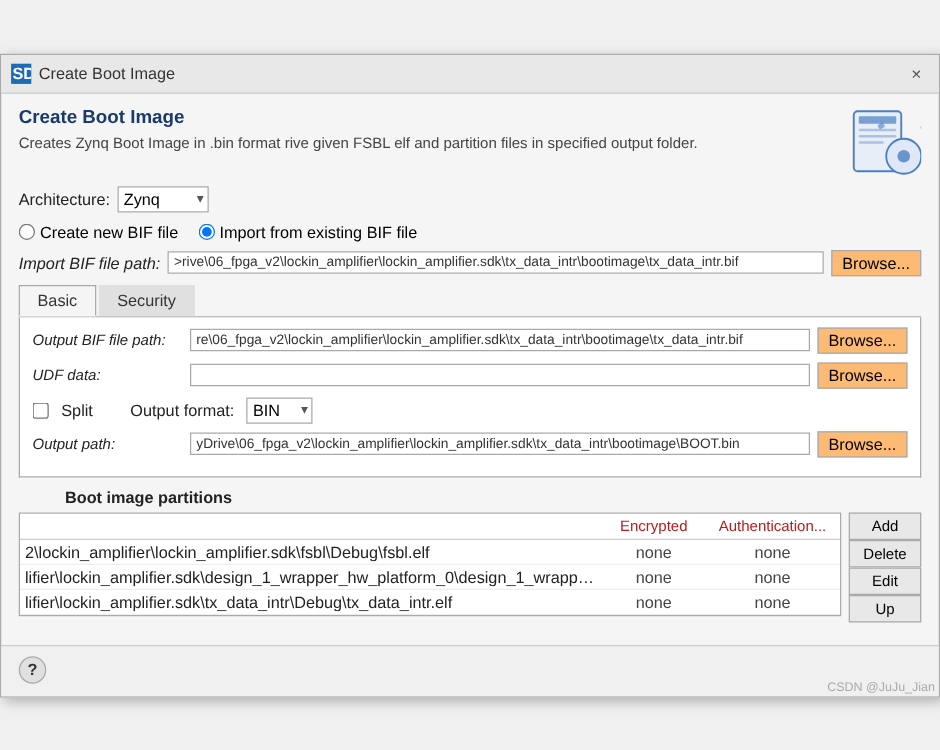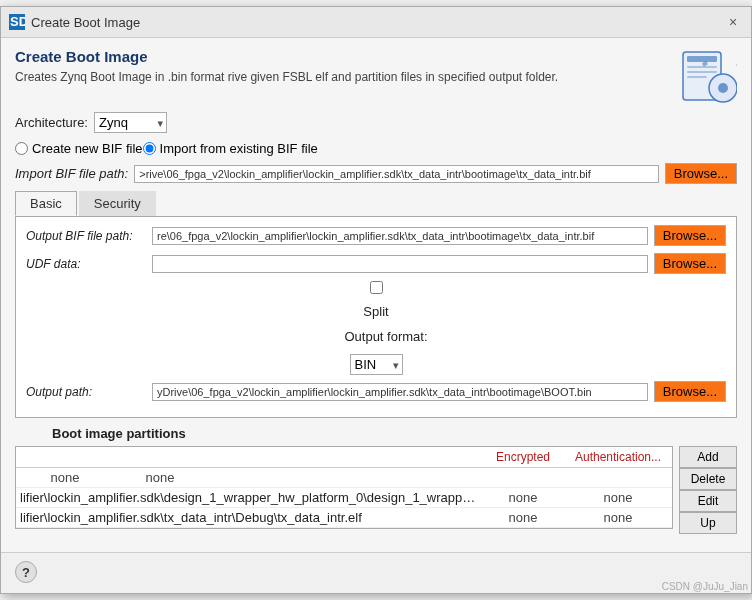--- a/index.html
+++ b/index.html
@@ -87,21 +87,21 @@
     .select-wrapper::after {
       content: '▾';
       position: absolute;
       right: 4px;
       top: 50%;
       transform: translateY(-50%);
       pointer-events: none;
       font-size: 11px;
       color: #555;
     }
-    .radio-group { display: flex; align-items: flex-end; margin-bottom: 7px; }
+    .radio-group { display: flex; align-items: flex-end; gap: 16px; margin-bottom: 7px; }
     .radio-label { display: flex; align-items: center; gap: 4px; cursor: pointer; }
     input[type="radio"] { cursor: pointer; }
     .input-row {
       display: flex;
       align-items: center;
       margin-bottom: 7px;
       gap: 6px;
     }
     .input-row .form-label { min-width: 110px; font-style: italic; }
     .text-input {
@@ -110,21 +110,21 @@
       background: white;
       padding: 2px 4px;
       font-size: 12px;
       color: #333;
       overflow: hidden;
       text-overflow: ellipsis;
       white-space: nowrap;
     }
     .browse-btn {
       border: 1px solid #aaa;
-      background: #f97316;
+      background: #fdba74;
       padding: 2px 8px;
       cursor: pointer;
       font-size: 13px;
       white-space: nowrap;
     }
     .tabs-container { margin-bottom: 0; }
     .tab-bar {
       display: flex;
       border-bottom: 1px solid #aaa;
       margin-bottom: 0;
@@ -145,21 +145,21 @@
       border-bottom: 1px solid #f5f5f5;
       font-weight: normal;
     }
     .tab-content {
       border: 1px solid #aaa;
       border-top: none;
       padding: 8px 10px;
       background: white;
       margin-bottom: 8px;
     }
-    .checkbox-row { display: flex; align-items: center; gap: 10px; margin-bottom: 6px; flex-direction: column; }
+    .checkbox-row { display: flex; align-items: center; gap: 10px; margin-bottom: 6px; }
     input[type="checkbox"] { cursor: pointer; }
     .partitions-section { margin-bottom: 8px; }
     .section-title { font-weight: bold; color: #222; margin-bottom: 5px; padding-left: 37px; }
     .partitions-container {
       display: flex;
       gap: 6px;
       align-items: flex-start;
     }
     .partitions-table-wrapper {
       flex: 1;
@@ -349,20 +349,21 @@
         <div class="partitions-container">
           <div class="partitions-table-wrapper">
 
             <div class="partitions-header">
               <div class="col-path header-cell"></div>
               <div class="col-encrypted header-cell">Encrypted</div>
               <div class="col-auth header-cell">Authentication...</div>
             </div>
 
             <div class="partition-row">
+              <div class="cell-path">2\lockin_amplifier\lockin_amplifier.sdk\fsbl\Debug\fsbl.elf</div>
               <div class="cell-enc">none</div>
               <div class="cell-auth">none</div>
             </div>
             <div class="partition-row">
               <div class="cell-path">lifier\lockin_amplifier.sdk\design_1_wrapper_hw_platform_0\design_1_wrapper.bit</div>
               <div class="cell-enc">none</div>
               <div class="cell-auth">none</div>
             </div>
             <div class="partition-row">
               <div class="cell-path">lifier\lockin_amplifier.sdk\tx_data_intr\Debug\tx_data_intr.elf</div>

